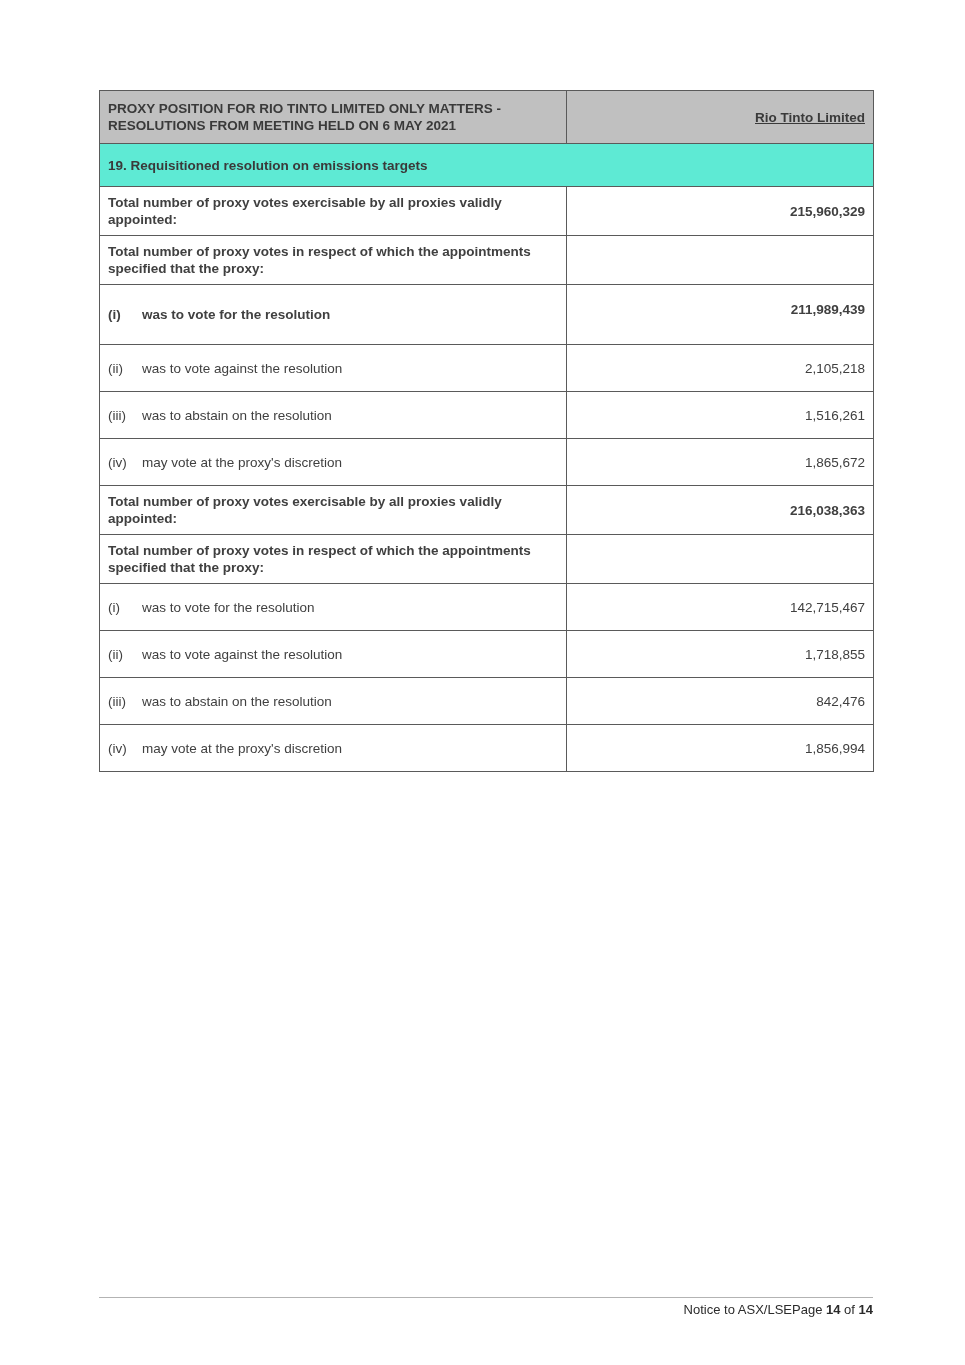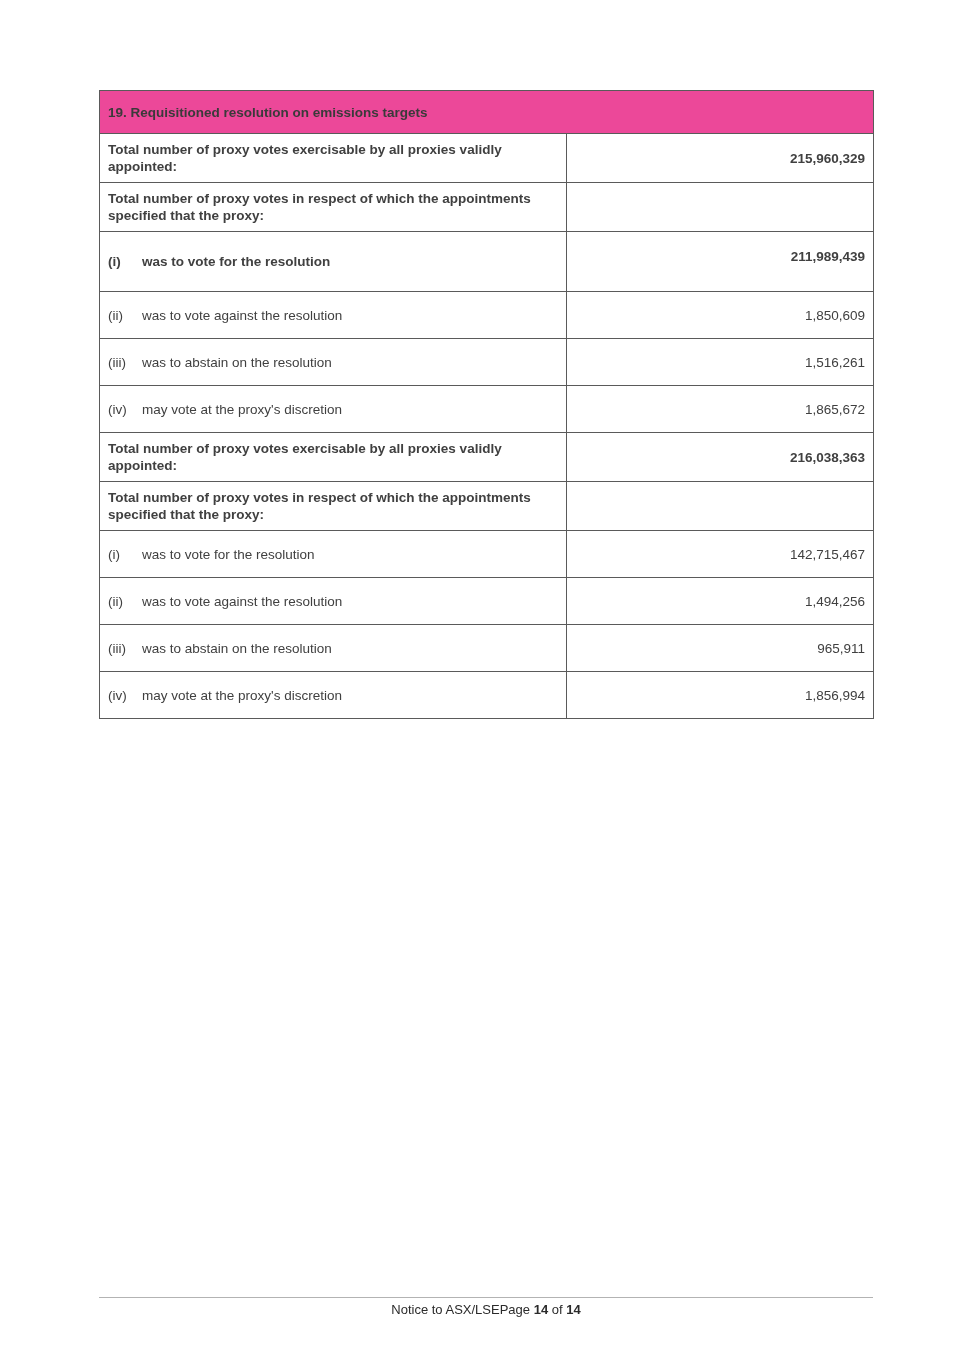--- a/index.html
+++ b/index.html
@@ -44,21 +44,21 @@
     color: #3a3a3a;
   }
   td.hdr-col {
     text-align: right;
   }
   td.hdr-col span {
     text-decoration: underline;
   }
 
   tr.banner td {
-    background: #ec4899;
+    background: #5eead4;
     height: 32px;
     font-weight: bold;
     color: #3a3a3a;
   }
 
   tr.row td { height: 36px; }
   tr.row-tall td { height: 38px; font-weight: bold; }
 
   td.value {
     text-align: right;
@@ -77,37 +77,43 @@
   .footer {
     position: absolute;
     left: 99px;
     top: 1297px;
     width: 774px;
     border-top: 1px solid #b3b3b3;
     padding-top: 4px;
     font-size: 13px;
     color: #2b2b2b;
     display: flex;
-    justify-content: center;
+    justify-content: flex-end;
     align-items: baseline;
   }
   .footer b { font-weight: bold; }
 </style>
 </head>
 <body>
 
 <div class="page">
 
   <table class="proxy-table">
     <colgroup>
         <col class="c-label">
         <col class="c-value">
       </colgroup>
 
     <tbody>
+        <tr class="hdr">
+      <td>PROXY POSITION FOR RIO TINTO LIMITED ONLY MATTERS - RESOLUTIONS FROM MEETING HELD ON 6 MAY 2021</td>
+      <td class="hdr-col">
+        <span>Rio Tinto Limited</span>
+      </td>
+    </tr>
 
     <tr class="banner">
       <td colspan="2">19. Requisitioned resolution on emissions targets</td>
     </tr>
     <tr class="row row-tall">
       <td>Total number of proxy votes exercisable by all proxies validly appointed:</td>
       <td class="value">215,960,329</td>
     </tr>
     <tr class="row row-tall">
       <td>Total number of proxy votes in respect of which the appointments specified that the proxy:</td>
@@ -116,21 +122,21 @@
     <tr class="row row-tall">
       <td>
         <span class="num">(i)</span><span>was to vote for the resolution</span>
       </td>
       <td class="value v-top">211,989,439</td>
     </tr>
     <tr class="row">
       <td>
         <span class="num">(ii)</span><span>was to vote against the resolution</span>
       </td>
-      <td class="value">1,850,609</td>
+      <td class="value">2,105,218</td>
     </tr>
     <tr class="row">
       <td>
         <span class="num">(iii)</span><span>was to abstain on the resolution</span>
       </td>
       <td class="value">1,516,261</td>
     </tr>
     <tr class="row">
       <td>
         <span class="num">(iv)</span><span>may vote at the proxy's discretion</span>
@@ -149,27 +155,27 @@
     <tr class="row">
       <td>
         <span class="num">(i)</span><span>was to vote for the resolution</span>
       </td>
       <td class="value">142,715,467</td>
     </tr>
     <tr class="row">
       <td>
         <span class="num">(ii)</span><span>was to vote against the resolution</span>
       </td>
-      <td class="value">1,494,256</td>
+      <td class="value">1,718,855</td>
     </tr>
     <tr class="row">
       <td>
         <span class="num">(iii)</span><span>was to abstain on the resolution</span>
       </td>
-      <td class="value">965,911</td>
+      <td class="value">842,476</td>
     </tr>
     <tr class="row">
       <td>
         <span class="num">(iv)</span><span>may vote at the proxy's discretion</span>
       </td>
       <td class="value">1,856,994</td>
     </tr>
   </tbody>
     </table>
 

